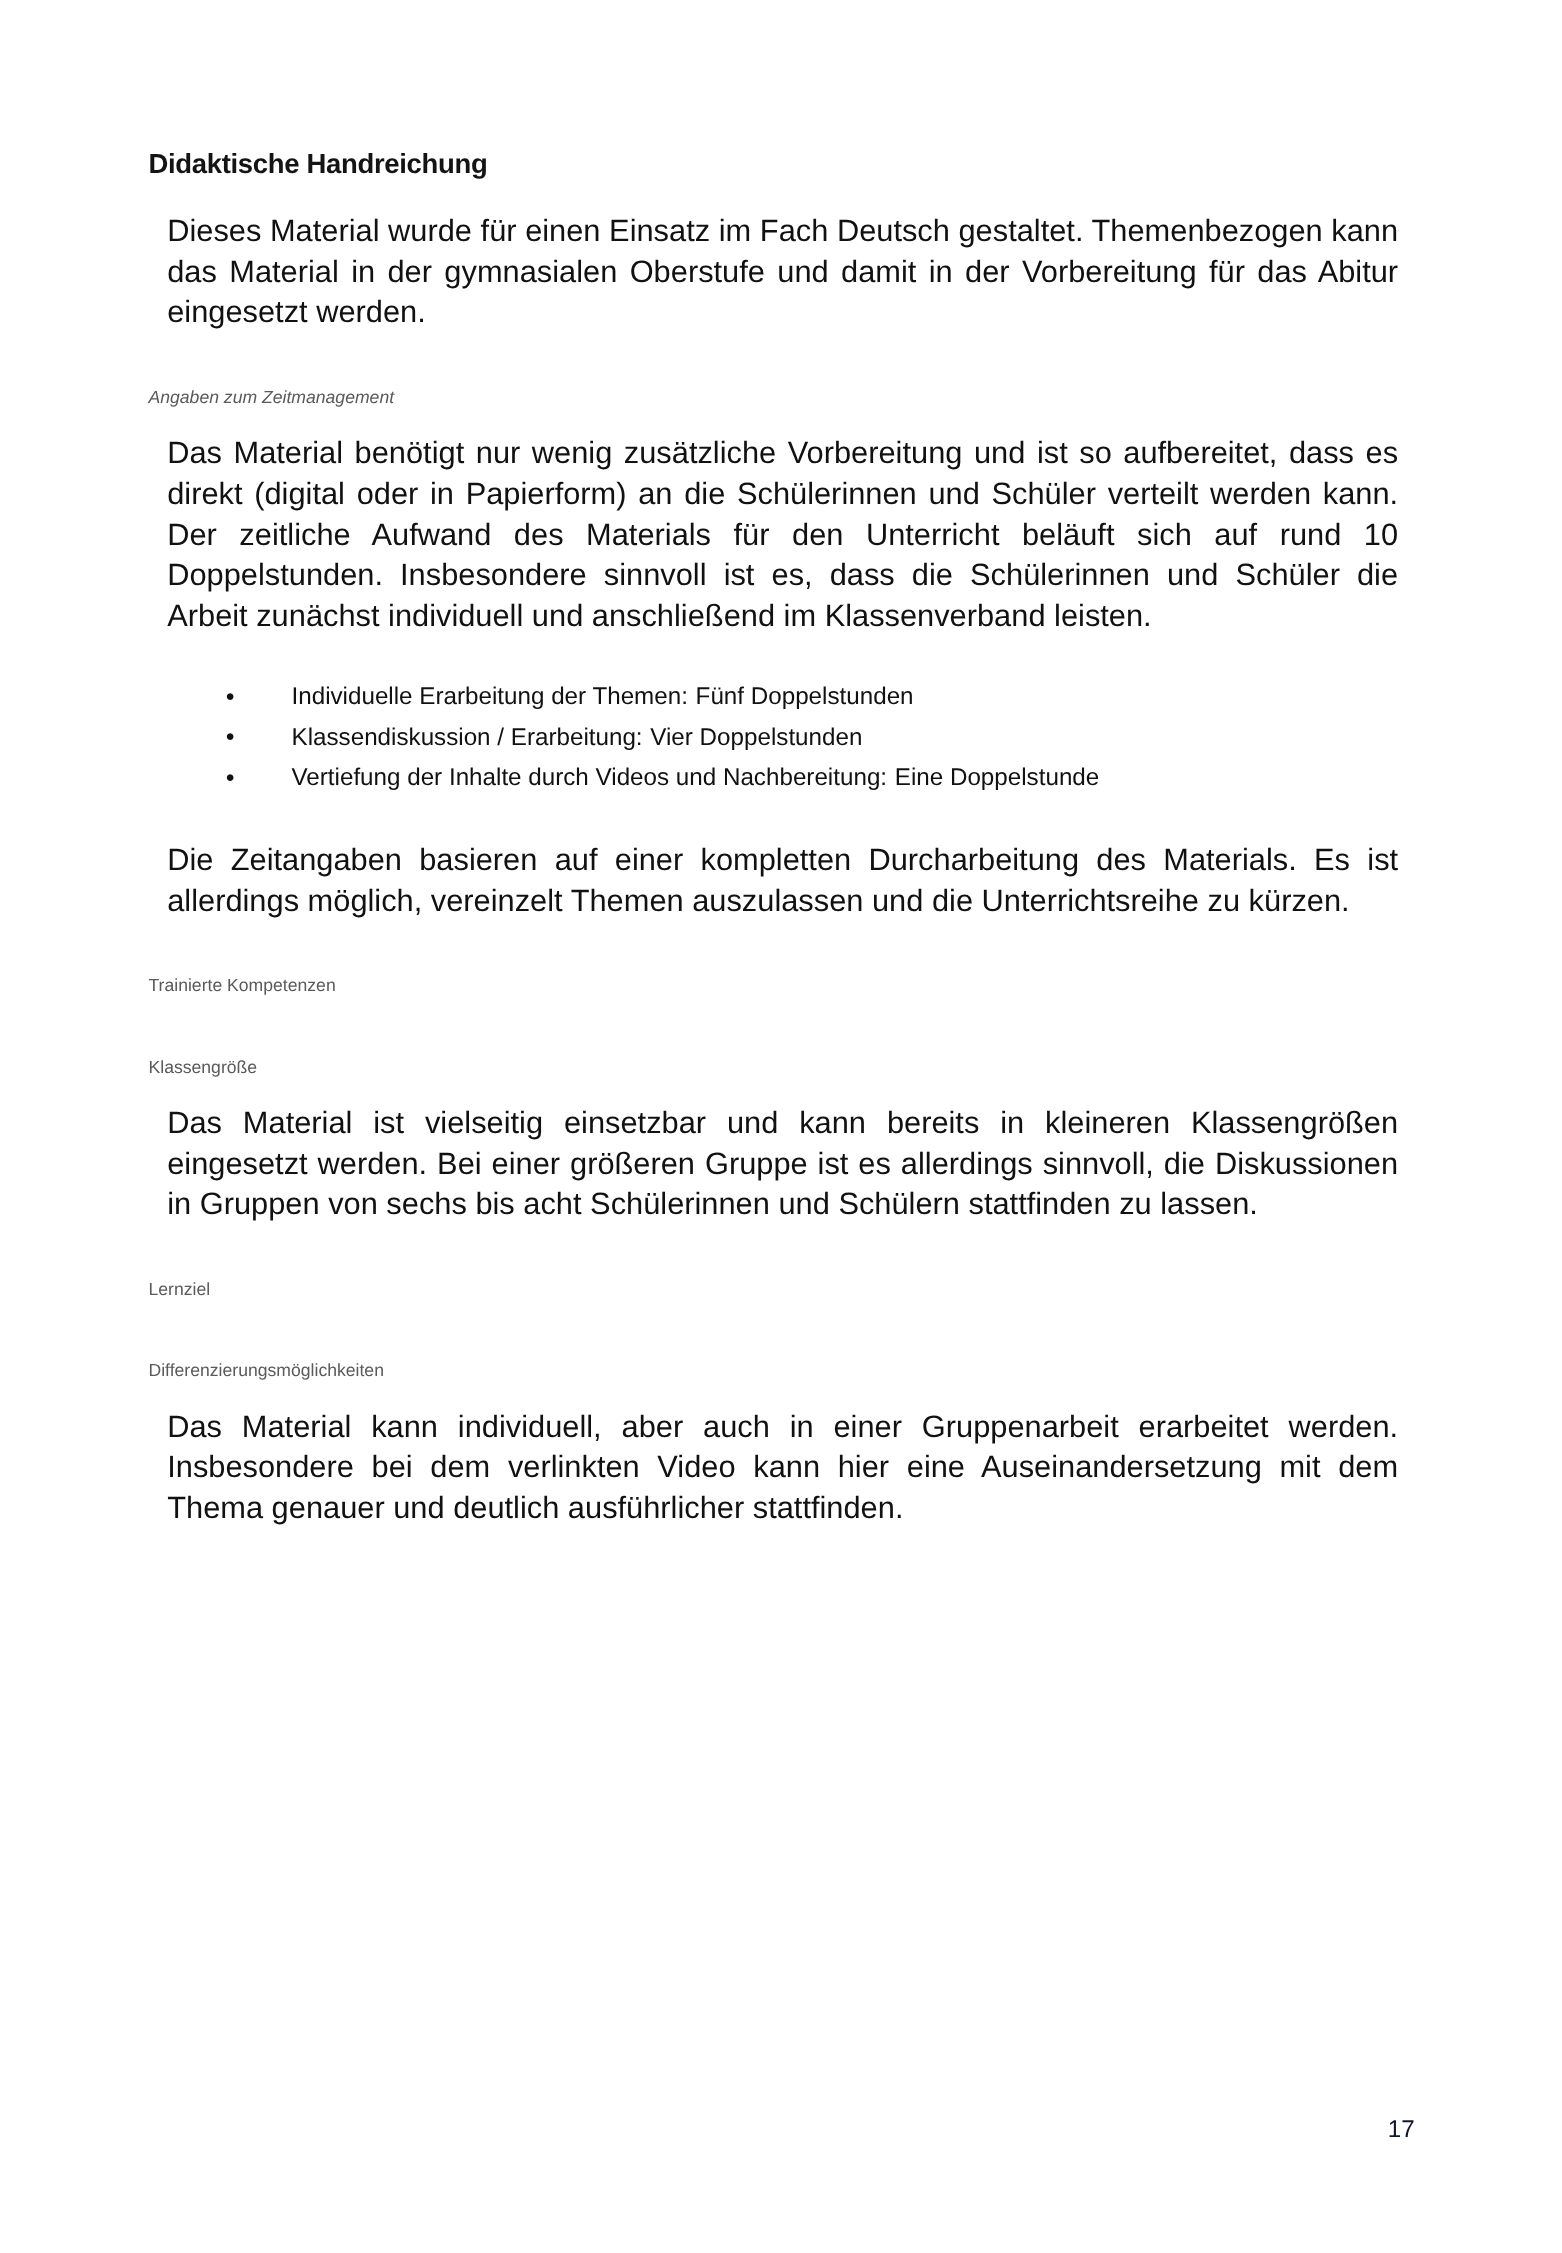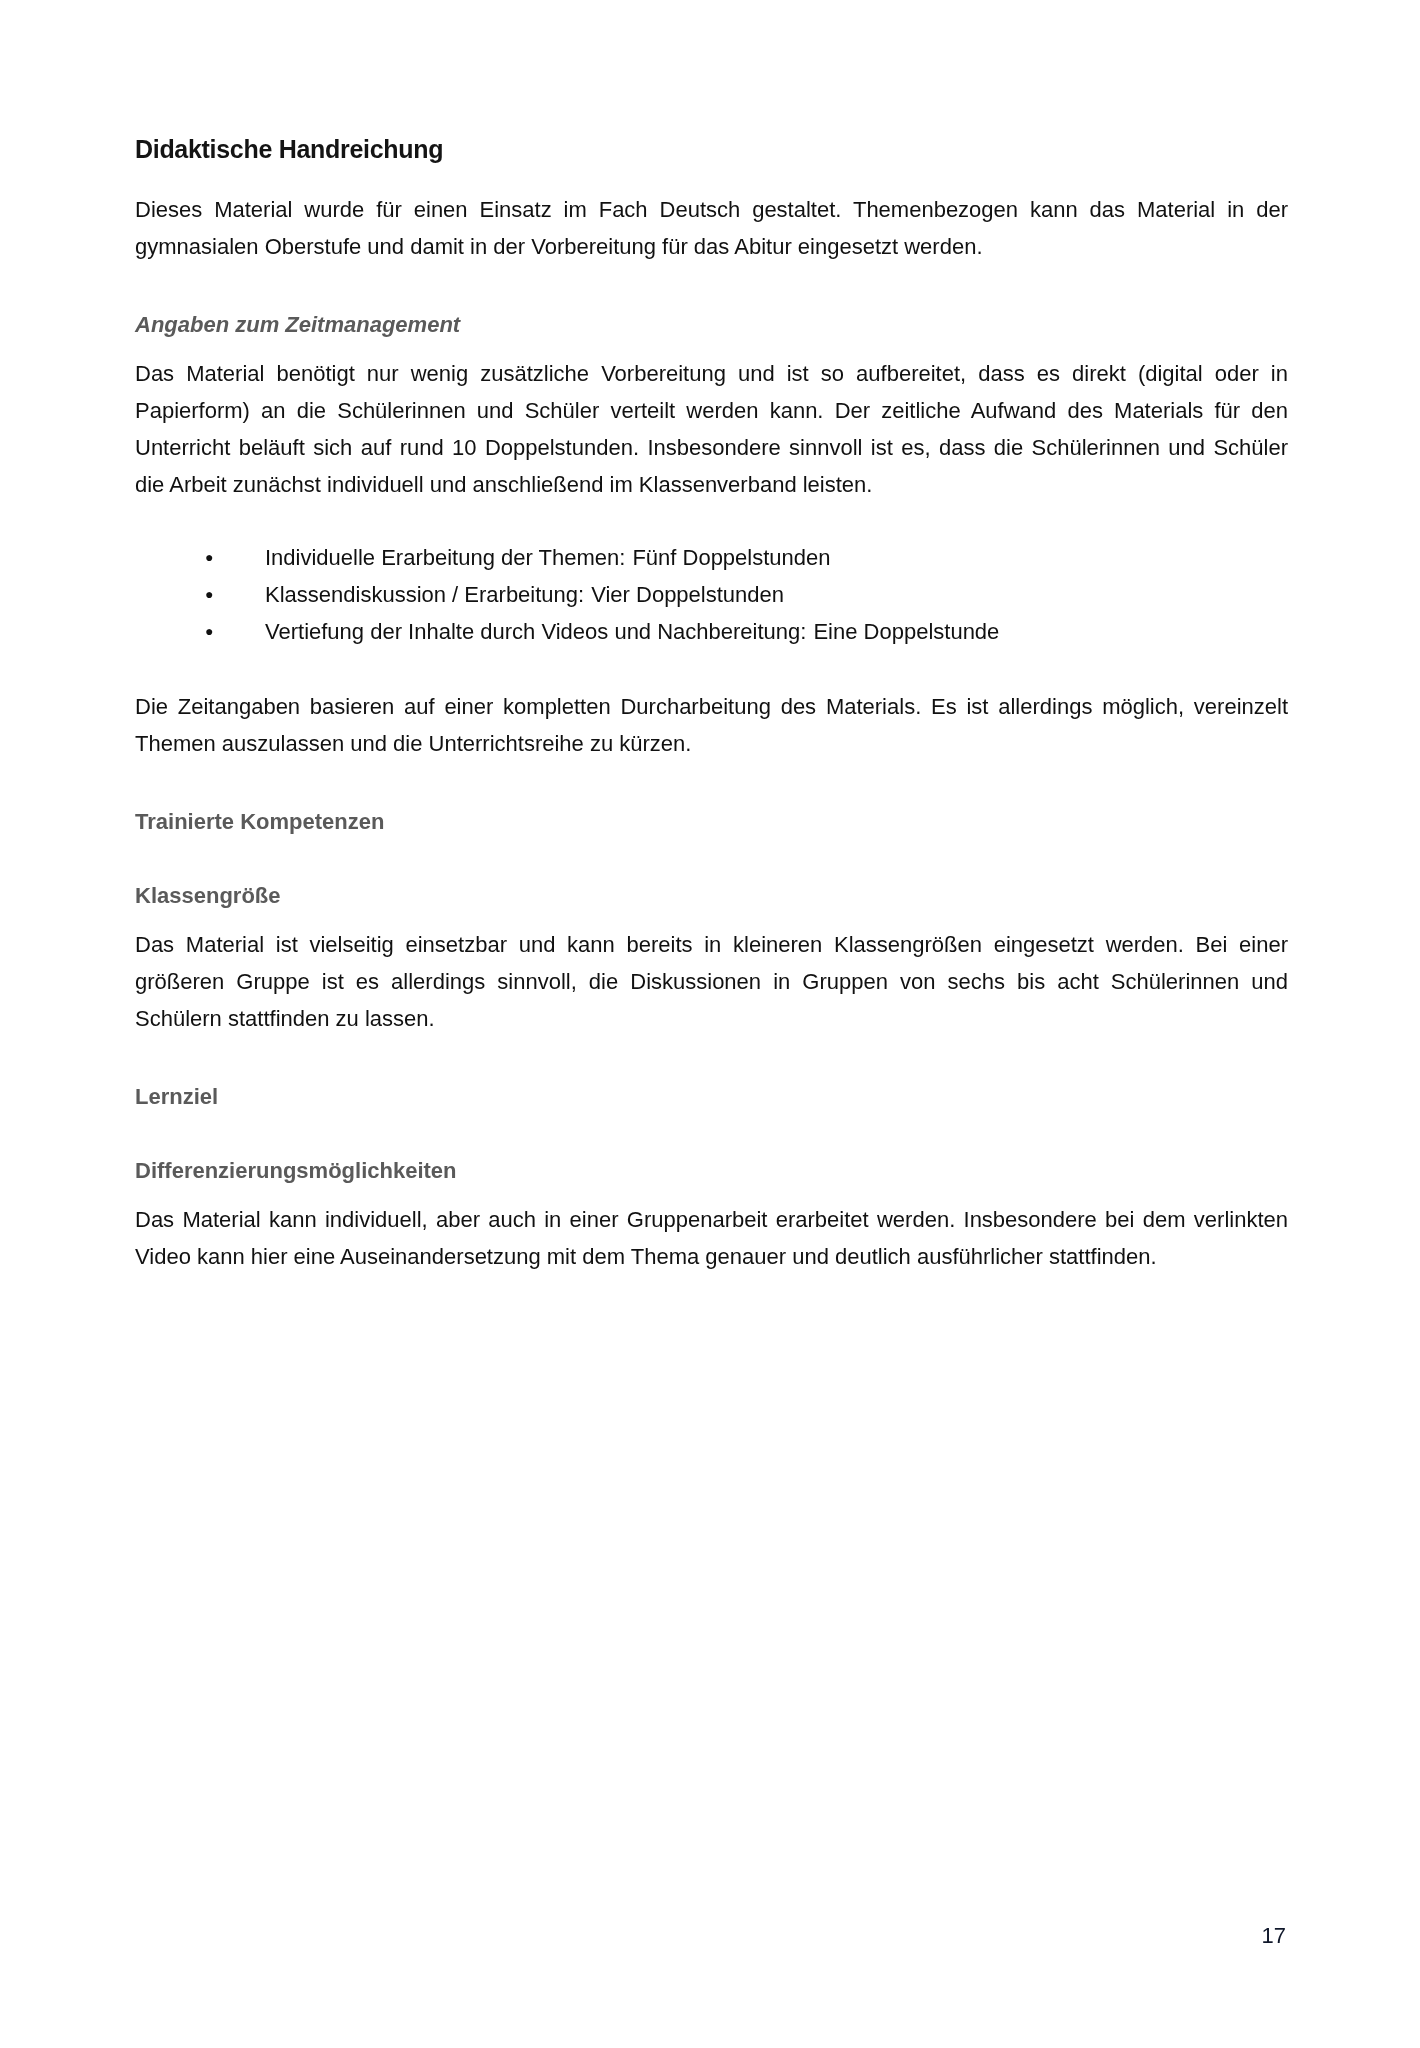--- a/index.html
+++ b/index.html
@@ -20,31 +20,31 @@
   }
   h1.doc-title {
     margin: 0 0 26px 0;
     font-size: 25px;
     line-height: 32px;
     font-weight: 700;
     letter-spacing: -0.3px;
     color: #141414;
   }
   p.body-text {
-    margin: 0;
-    font-size: 22px;
+    margin: 17px;
+    font-size: 28px;
     line-height: 37px;
     text-align: justify;
     color: #111111;
   }
   h2.section-heading {
     margin: 46px 0 16px 0;
-    font-size: 22px;
+    font-size: 16px;
     line-height: 28px;
-    font-weight: 700;
+    font-weight: 400;
     color: #5a5a5a;
   }
   h2.section-heading.italic {
     font-style: italic;
   }
   ul.bullet-list {
     list-style: none;
     margin: 36px 0 0 0;
     padding: 0;
   }

